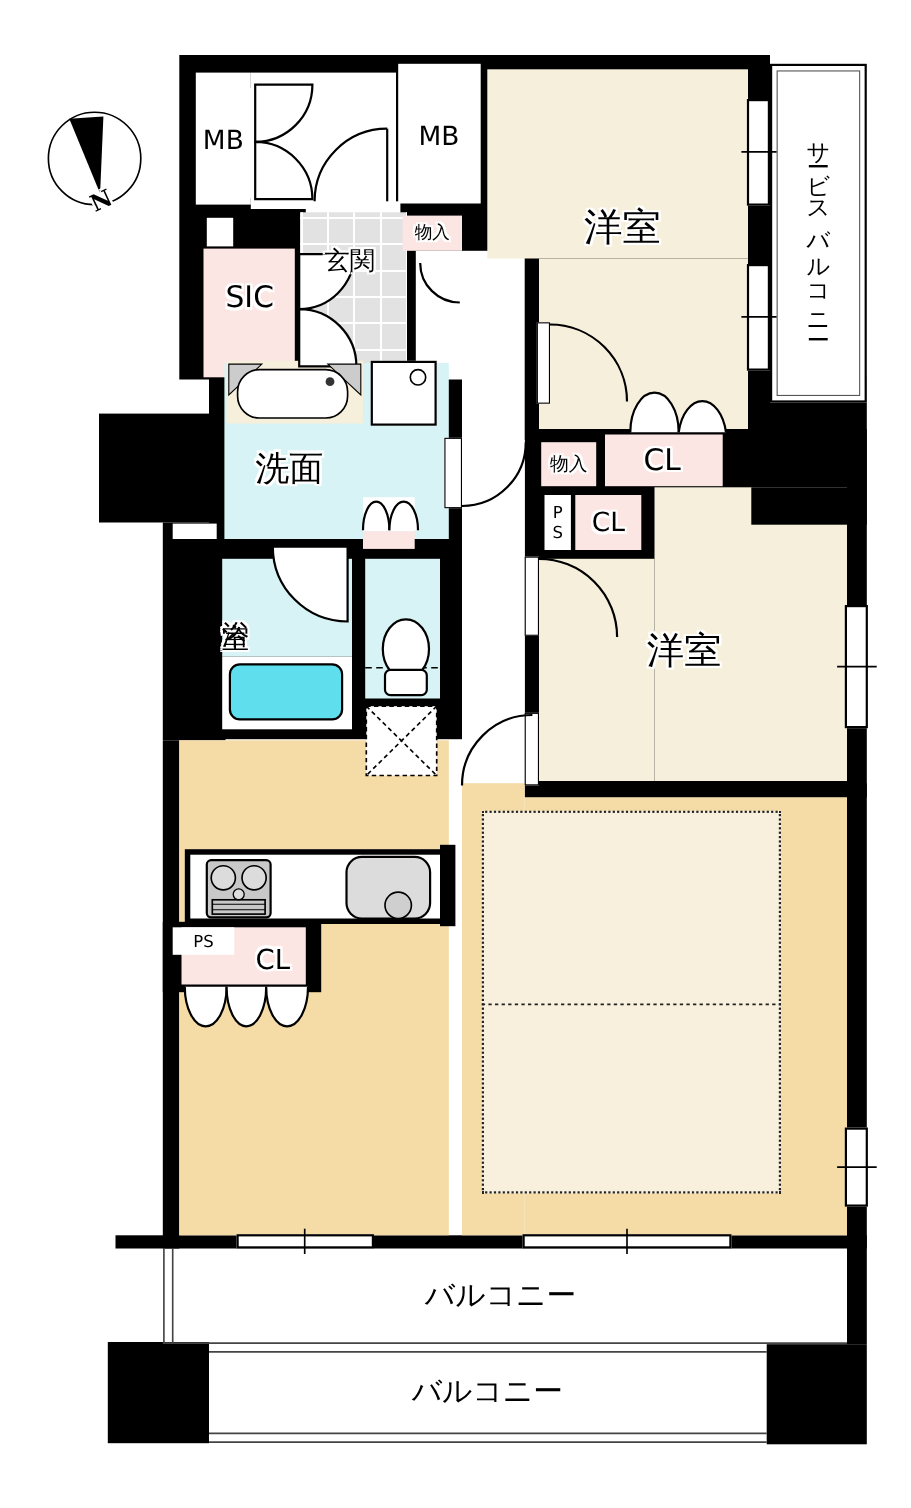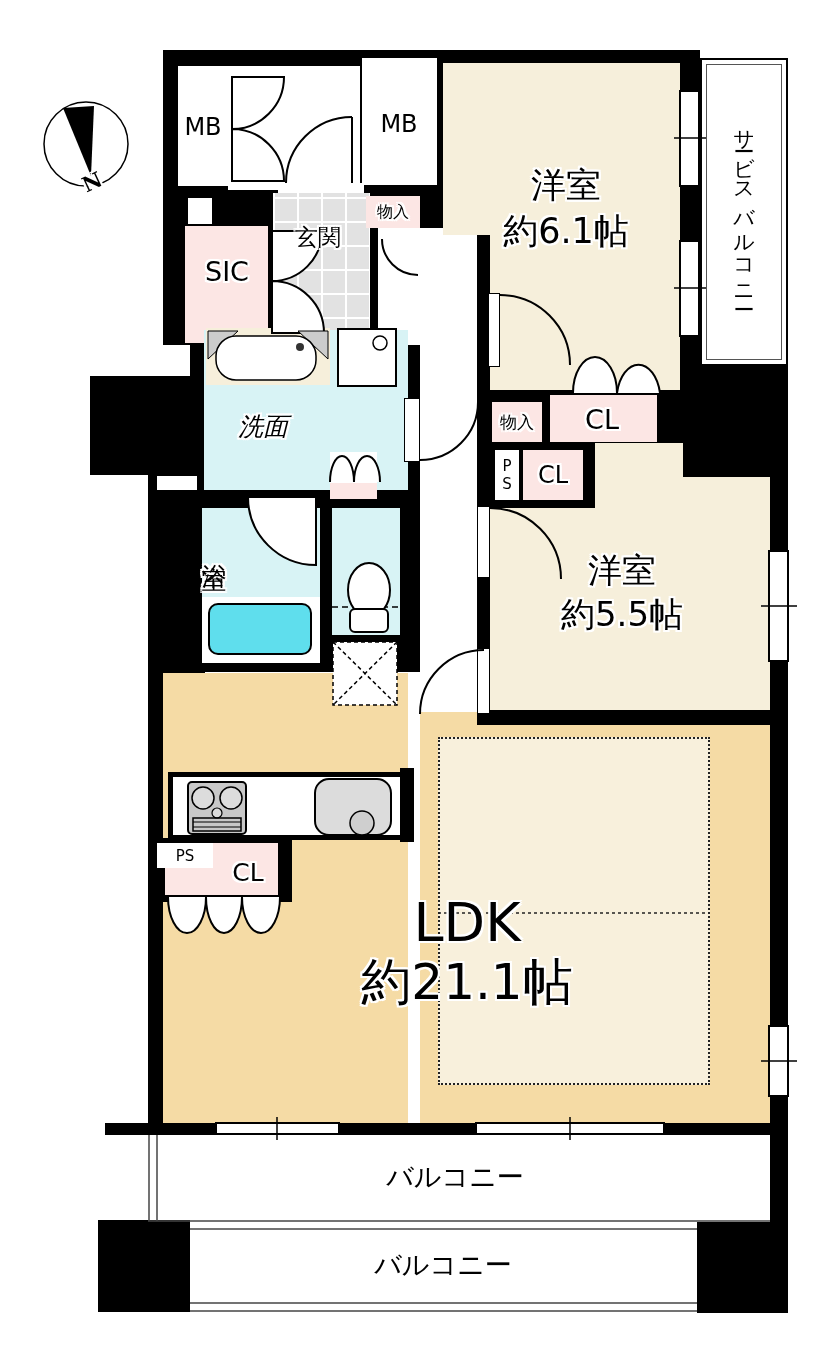--- a/index.html
+++ b/index.html
@@ -201,35 +201,29 @@
   </svg>
 
   <div class="lab" style="left:92px;top:182px;font-size:21px;font-weight:bold;font-family:'DejaVu Serif',serif;transform:translate(-50%,-50%) rotate(-25deg);">N</div>
   <div class="lab" style="left:203px;top:127px;font-size:24px;">MB</div>
   <div class="lab" style="left:399px;top:124px;font-size:24px;">MB</div>
   <div class="lab" style="left:318px;top:237px;font-size:23px;">玄関</div>
   <div class="lab" style="left:393px;top:212px;font-size:16px;">物入</div>
   <div class="lab" style="left:227px;top:271px;font-size:27px;">SIC</div>
   <div class="lab center" style="left:566px;top:208px;font-size:35px;line-height:1.3;">
     <div>洋室</div>
-    <div>約6.1帖</div>
   </div>
   <div class="lab vert" style="left:744px;top:207px;font-size:21px;letter-spacing:2px;">サービスバルコニー</div>
-  <div class="lab" style="left:263px;top:426px;font-size:25px;font-style:italic;">洗面</div>
+  <div class="lab" style="left:263px;top:426px;font-size:31px;">洗面</div>
   <div class="lab vert" style="left:214px;top:546px;font-size:25px;letter-spacing:2px;">浴室</div>
   <div class="lab" style="left:517px;top:422px;font-size:17px;">物入</div>
   <div class="lab" style="left:602px;top:419px;font-size:27px;">CL</div>
   <div class="lab stackps" style="left:507px;top:475px;font-size:15px;">PS</div>
   <div class="lab" style="left:553px;top:475px;font-size:24px;">CL</div>
   <div class="lab center" style="left:622px;top:592px;font-size:34px;line-height:1.3;">
     <div>洋室</div>
-    <div>約5.5帖</div>
-  </div>
-  <div class="lab center" style="left:467px;top:952px;line-height:1.15;">
-    <div style="font-size:54px;">LDK</div>
-    <div style="font-size:50px;">約21.1帖</div>
   </div>
   <div class="lab" style="left:185px;top:856px;font-size:15px;">PS</div>
   <div class="lab" style="left:248px;top:872px;font-size:25px;">CL</div>
   <div class="lab" style="left:455px;top:1177px;font-size:27px;">バルコニー</div>
   <div class="lab" style="left:443px;top:1265px;font-size:27px;">バルコニー</div>
 
 </div>
 
 </body></html>

